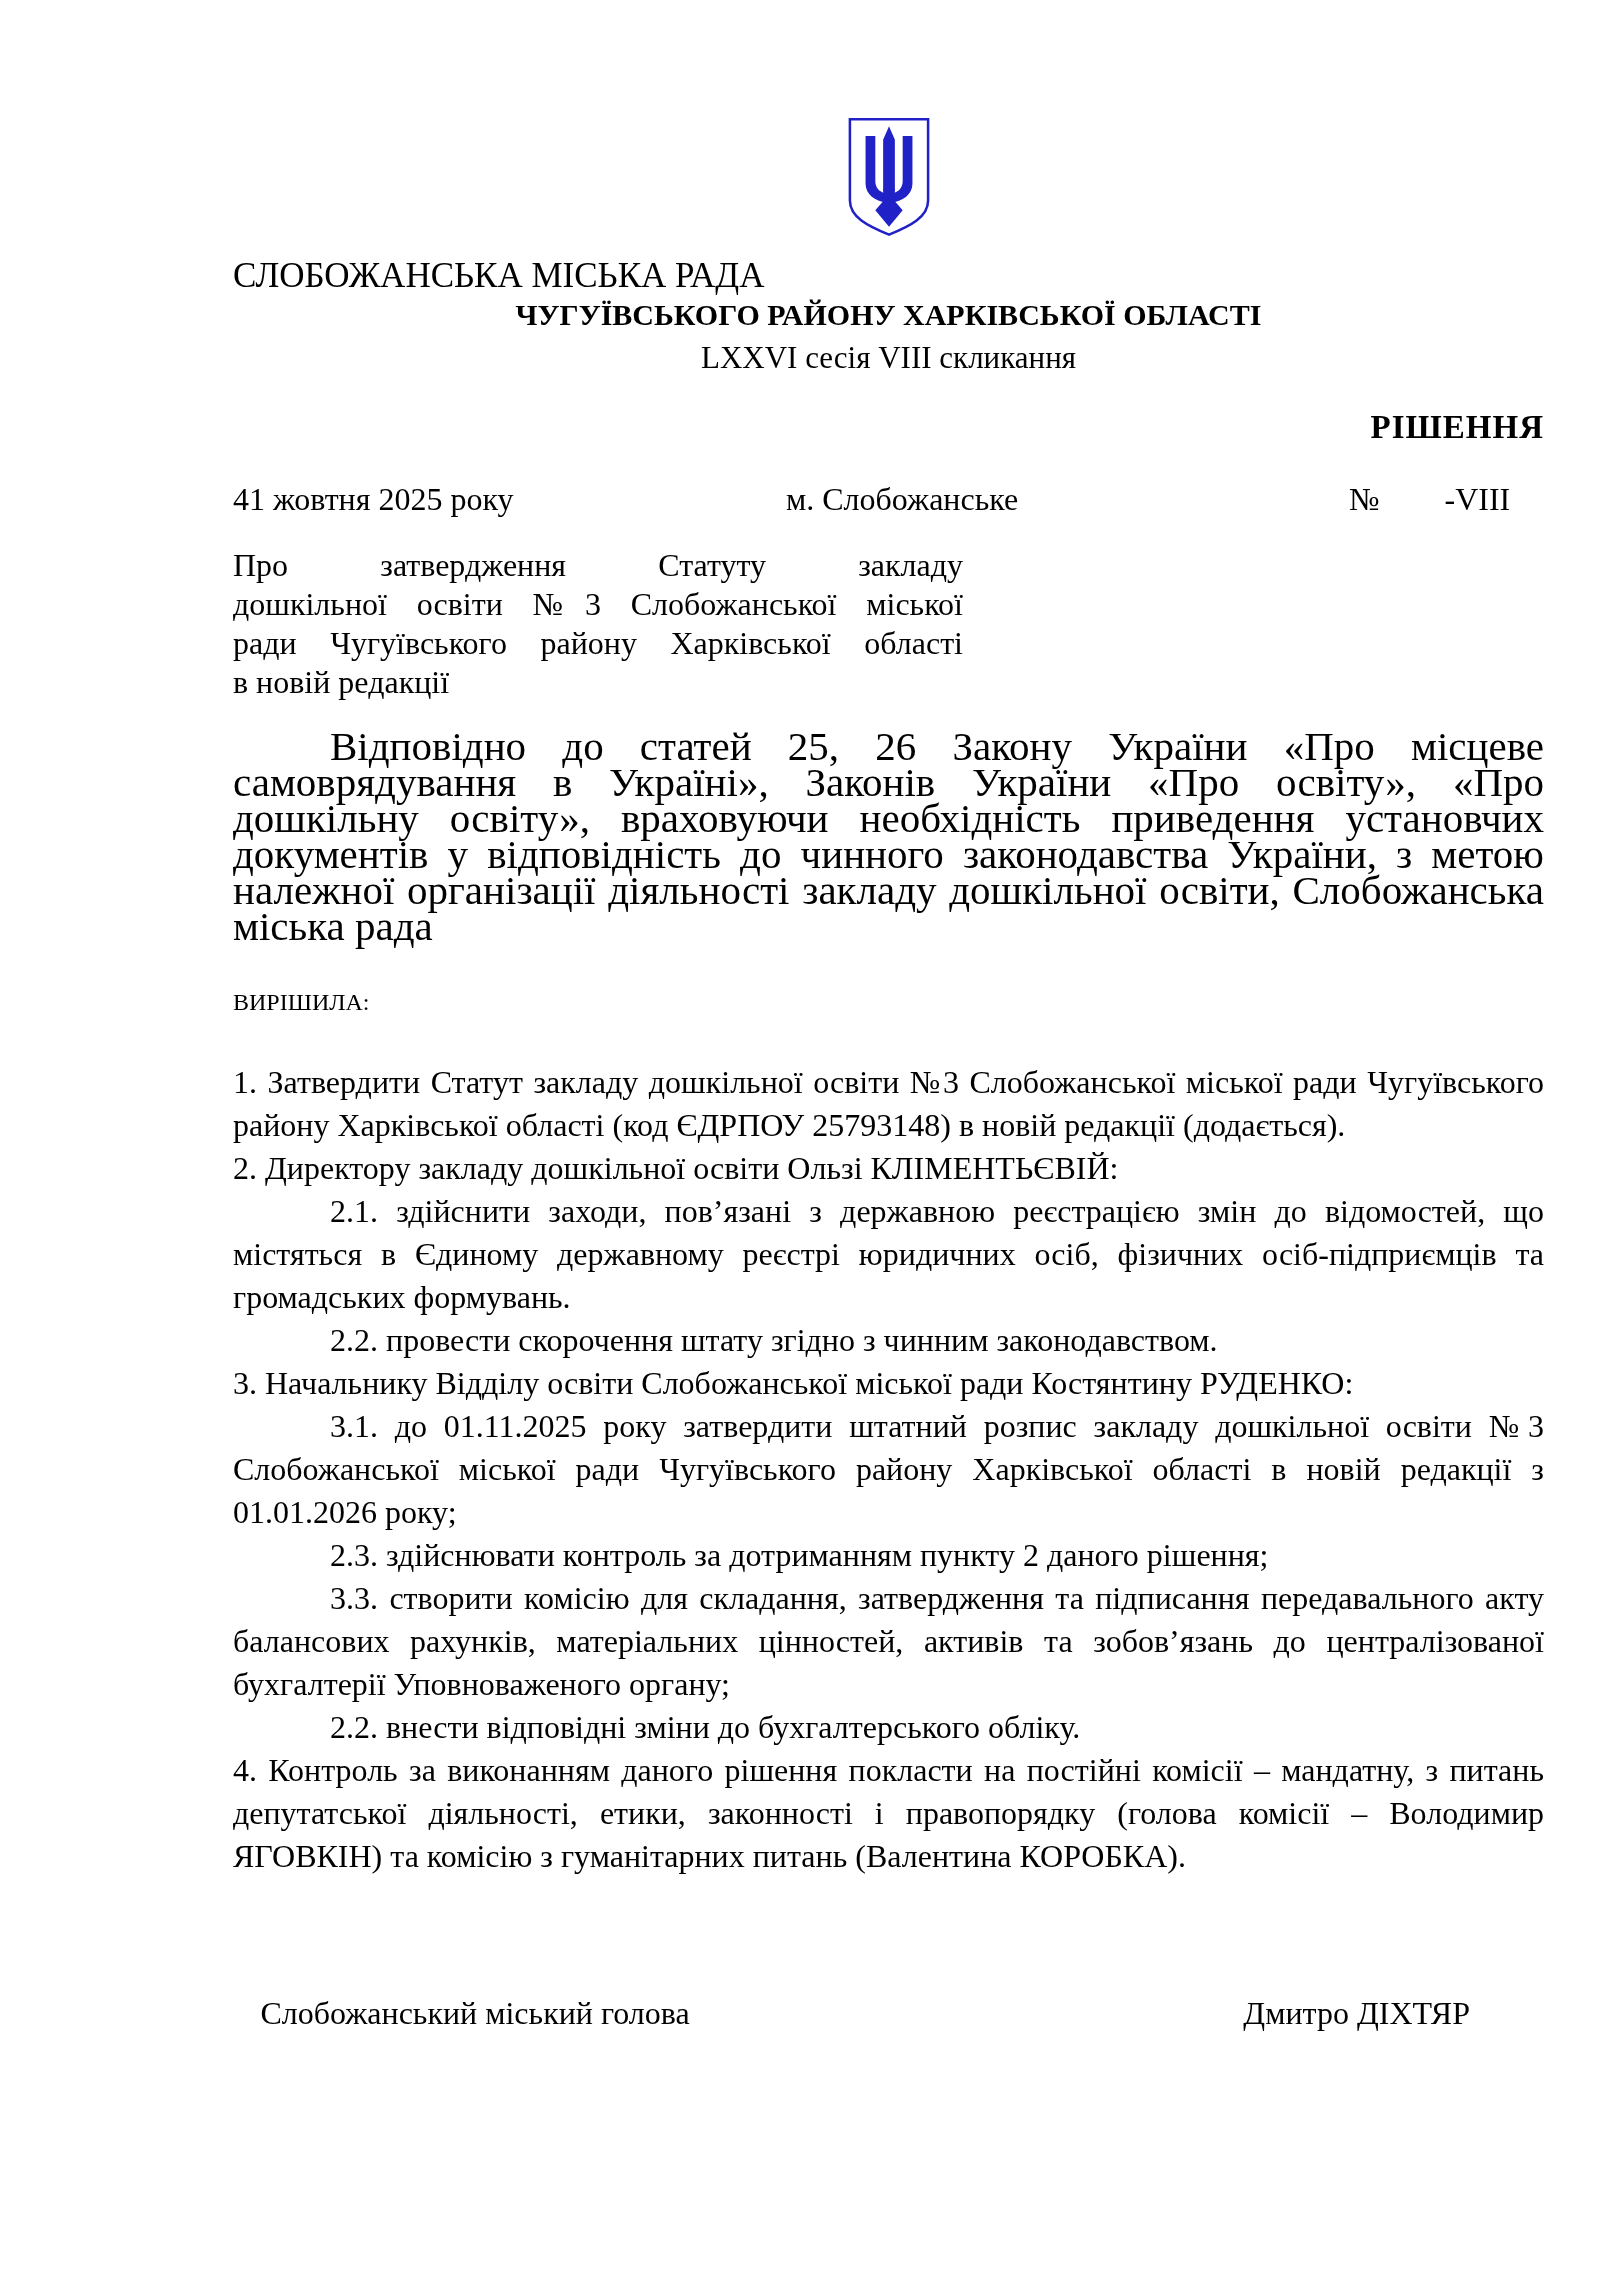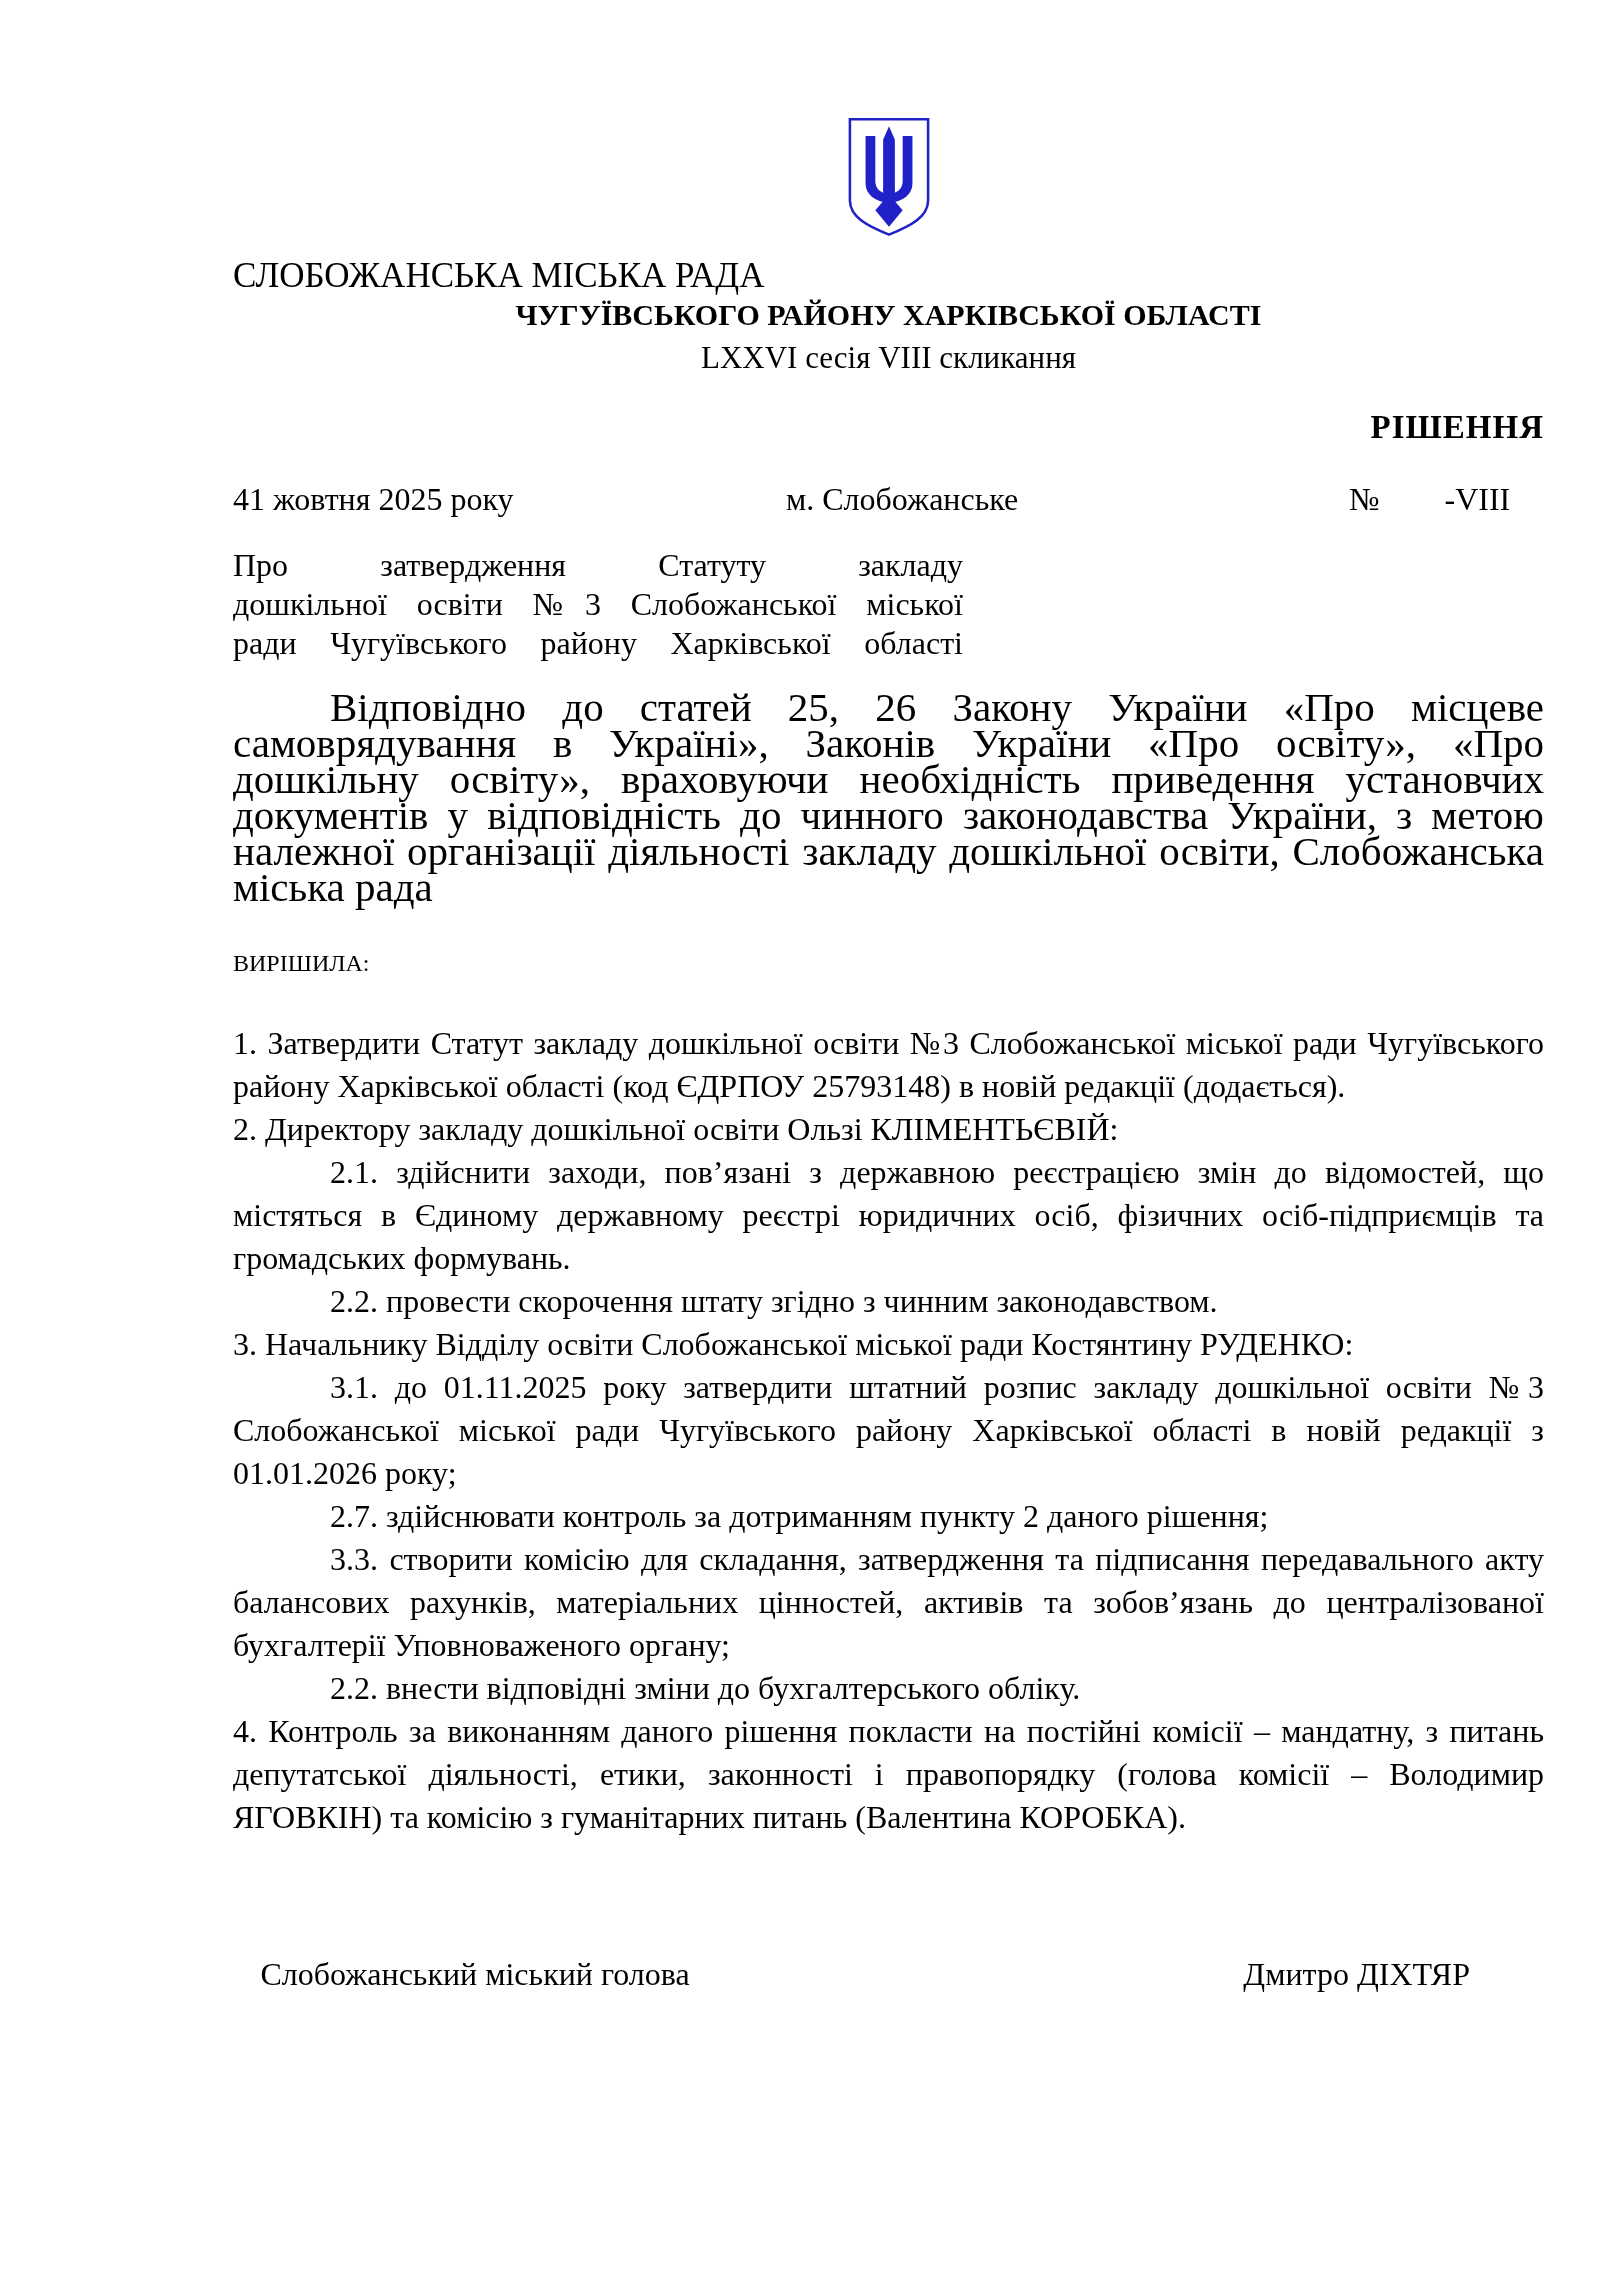--- a/index.html
+++ b/index.html
@@ -98,34 +98,35 @@
   <div class="meta-row">
     <span class="meta-date">41 жовтня 2025 року</span>
     <span class="meta-place">м.  Слобожанське</span>
     <span class="meta-number"><span>№</span><span class="num-gap"></span><span>-VIII</span></span>
   </div>
 
   <div class="subject">
     <div class="jline">Про затвердження Статуту закладу</div>
     <div class="jline">дошкільної освіти №3 Слобожанської міської</div>
     <div class="jline">ради Чугуївського району Харківської області</div>
+    <div class="lastline">в новій редакції</div>
   </div>
 
   <p class="preamble">Відповідно до статей 25, 26  Закону України «Про місцеве самоврядування в Україні», Законів України «Про освіту», «Про дошкільну освіту», враховуючи необхідність приведення установчих документів у відповідність до чинного законодавства України, з метою належної організації діяльності закладу дошкільної освіти, Слобожанська міська рада</p>
 
   <p class="resolved">ВИРІШИЛА:</p>
 
   <div class="items">
     <p>1. Затвердити Статут  закладу  дошкільної освіти №3  Слобожанської міської ради Чугуївського району Харківської області (код ЄДРПОУ 25793148)  в новій редакції (додається).</p>
     <p>2. Директору закладу дошкільної освіти Ользі КЛІМЕНТЬЄВІЙ:</p>
     <p class="indent">2.1. здійснити заходи, пов’язані з державною реєстрацією змін до відомостей, що містяться в Єдиному державному реєстрі юридичних осіб, фізичних осіб-підприємців та громадських формувань.</p>
     <p class="indent">2.2. провести скорочення штату згідно з чинним законодавством.</p>
     <p>3. Начальнику Відділу освіти Слобожанської міської ради Костянтину РУДЕНКО:</p>
     <p class="indent">3.1. до 01.11.2025 року затвердити штатний розпис закладу  дошкільної освіти №3 Слобожанської міської ради Чугуївського району Харківської області в новій редакції з 01.01.2026 року;</p>
-    <p class="indent">2.7. здійснювати контроль за дотриманням пункту 2 даного рішення;</p>
+    <p class="indent">2.3. здійснювати контроль за дотриманням пункту 2 даного рішення;</p>
     <p class="indent">3.3. створити комісію для складання, затвердження та підписання передавального акту балансових рахунків, матеріальних цінностей, активів та зобов’язань до централізованої бухгалтерії Уповноваженого органу;</p>
     <p class="indent">2.2. внести відповідні зміни до бухгалтерського обліку.</p>
     <p>4. Контроль за виконанням даного рішення покласти на постійні комісії –  мандатну, з питань депутатської діяльності, етики, законності і правопорядку (голова комісії – Володимир ЯГОВКІН) та комісію з гуманітарних питань (Валентина КОРОБКА).</p>
   </div>
 
   <div class="signature">
     <span class="sig-position">Слобожанський міський голова</span>
     <span class="sig-name">Дмитро ДІХТЯР</span>
   </div>
 

